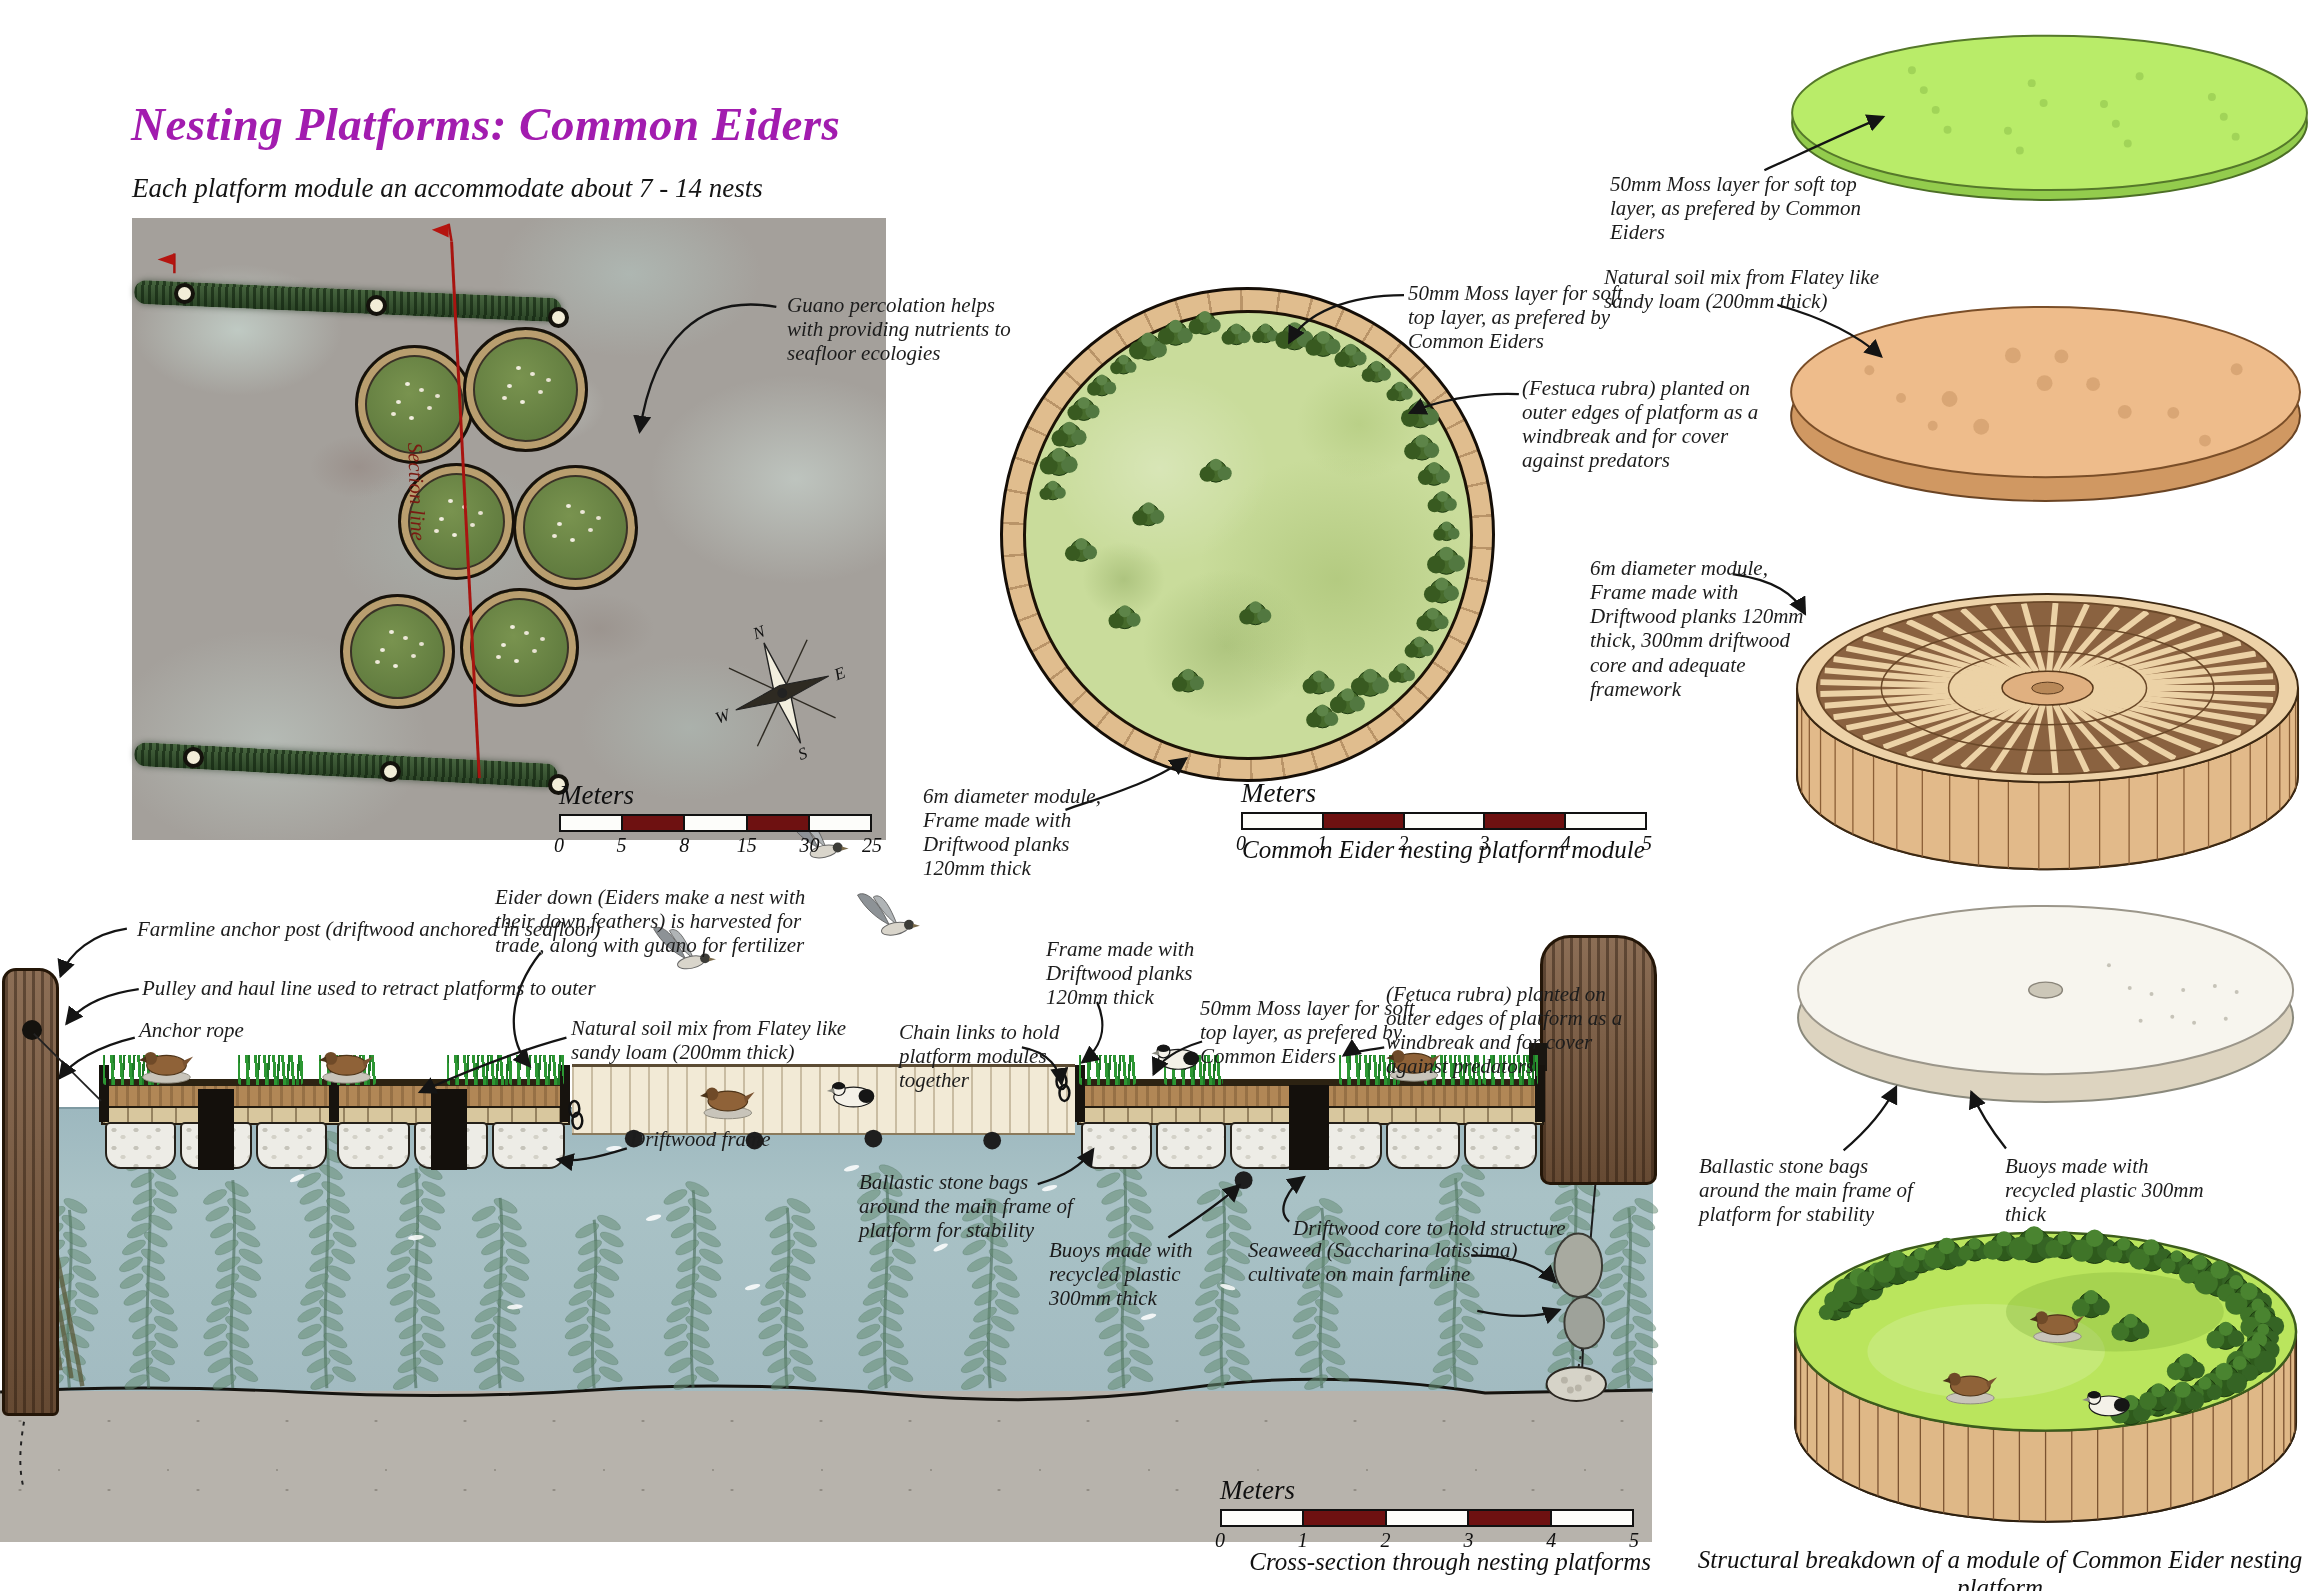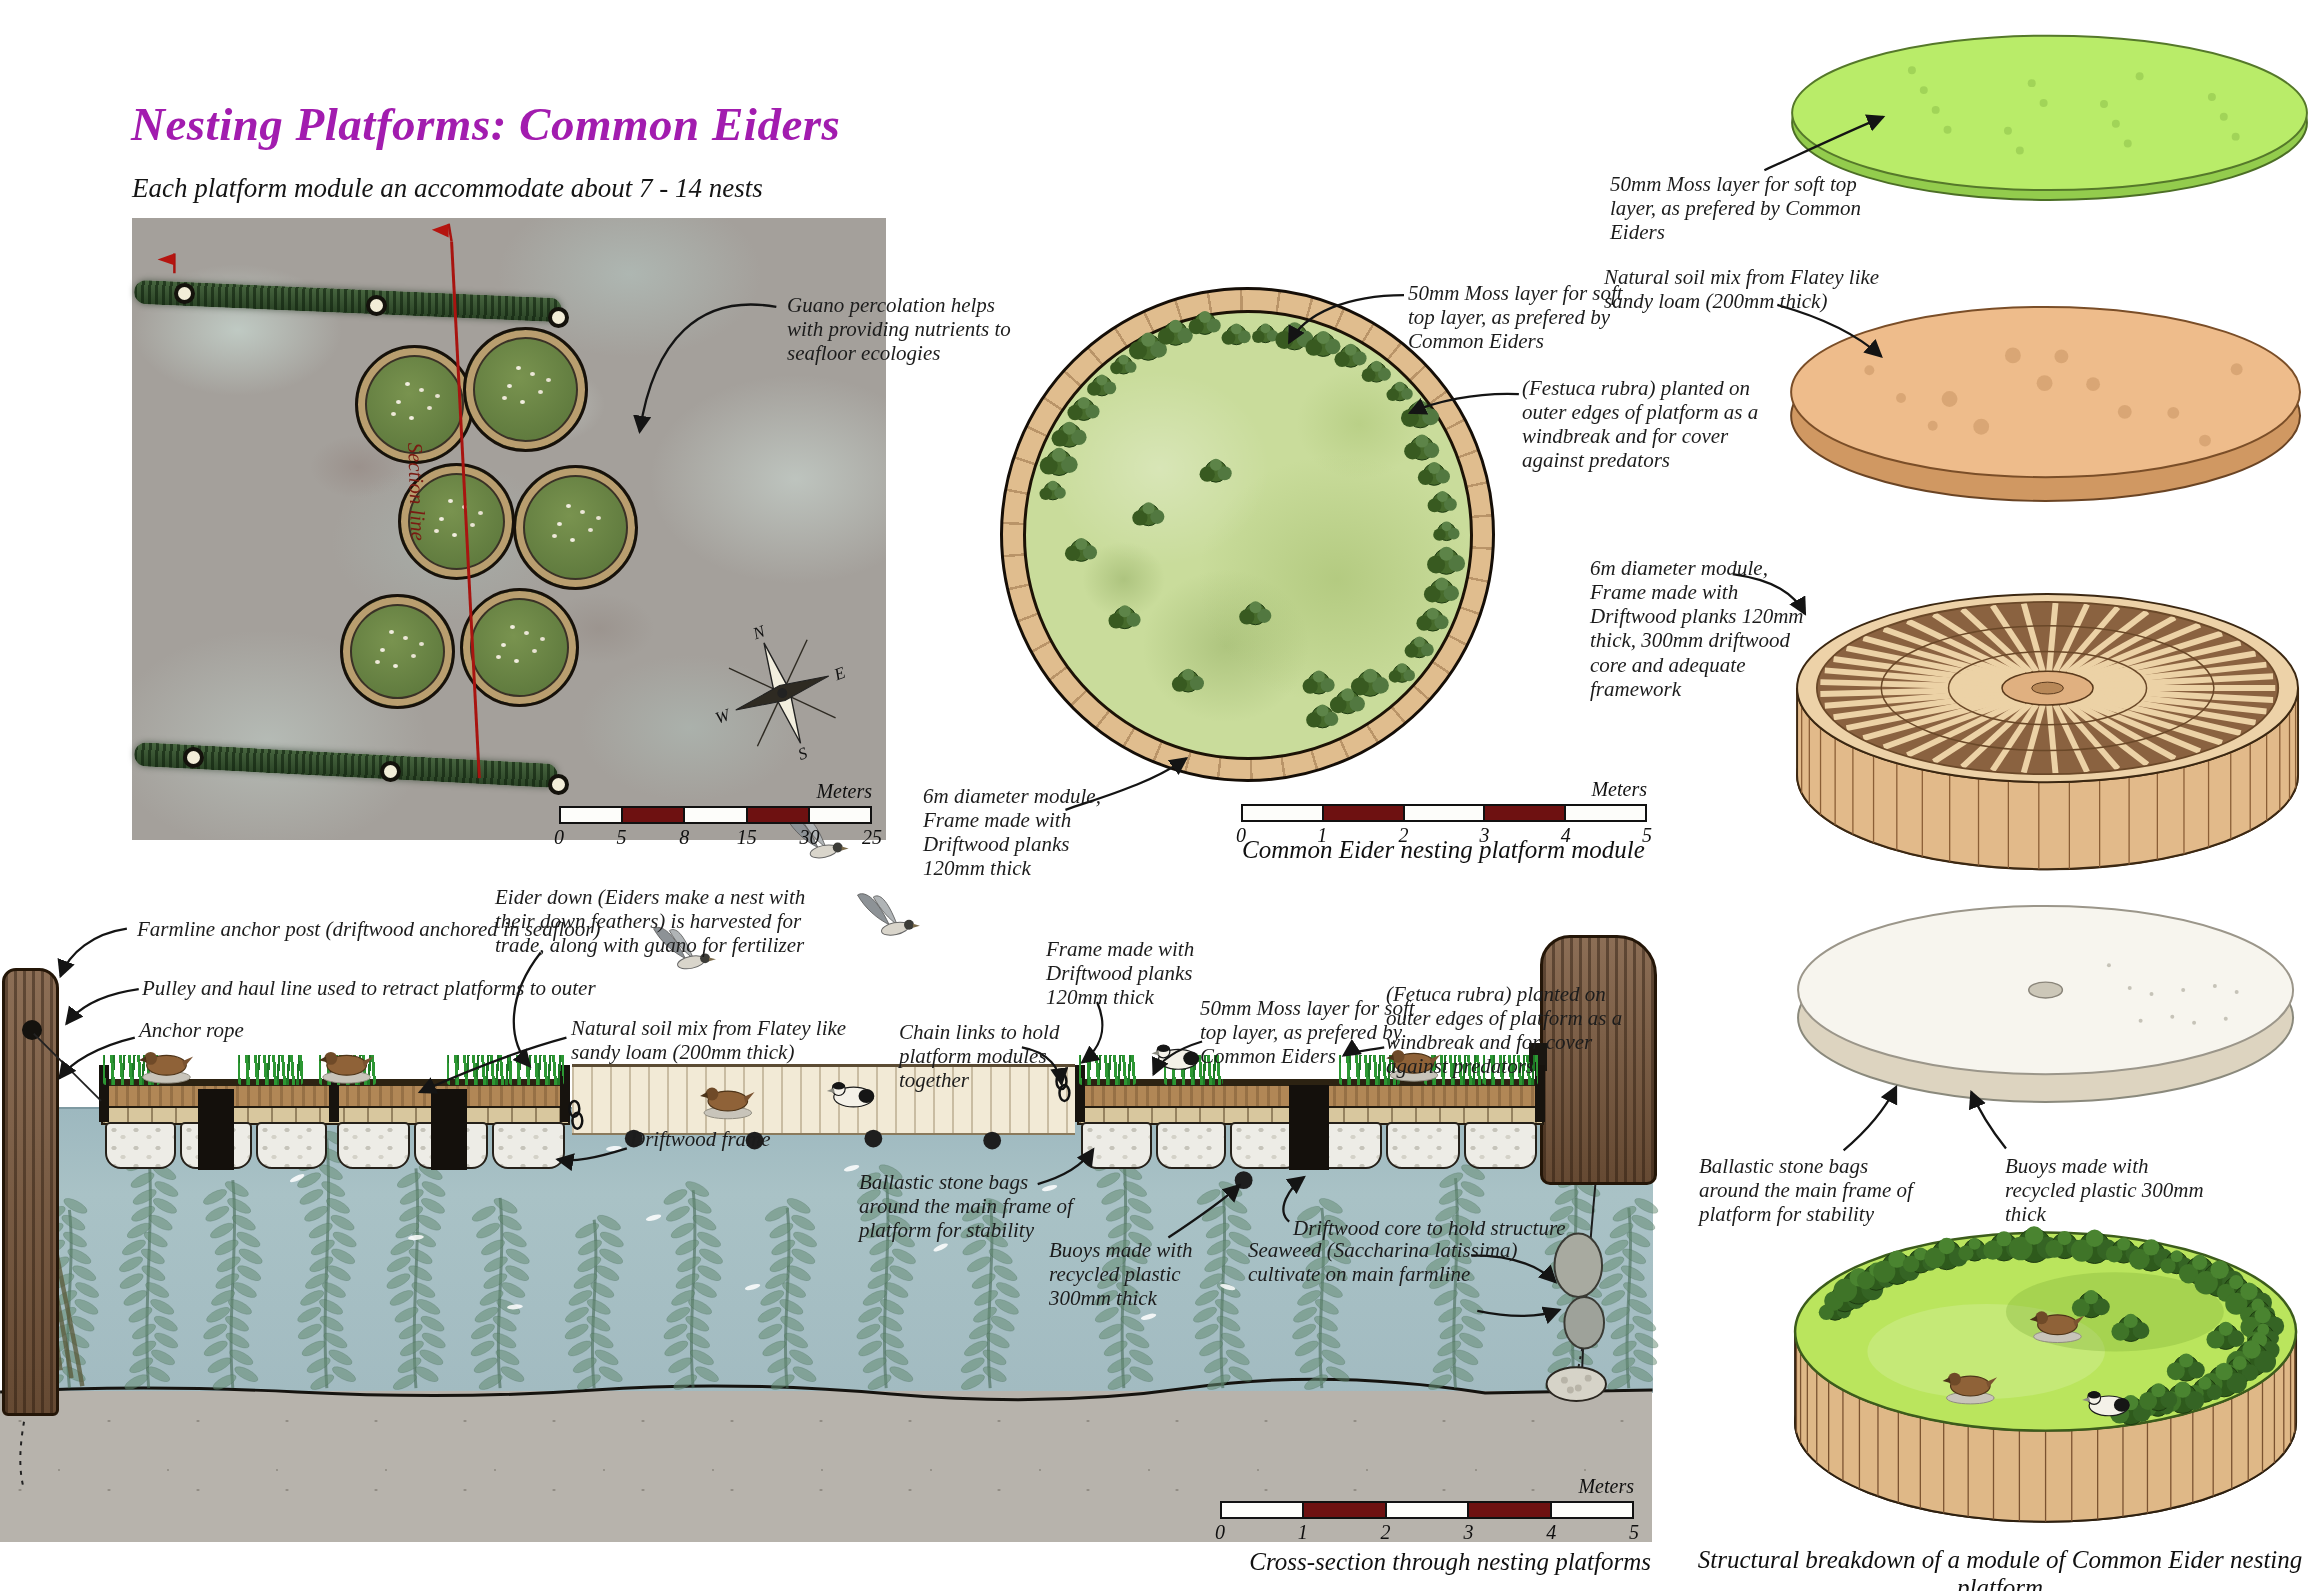--- a/index.html
+++ b/index.html
@@ -85,21 +85,21 @@
     background-image:radial-gradient(4px 3px at 7px 6px,#c6c4ba 60%,transparent 70%),
                      radial-gradient(4px 3px at 16px 13px,#d4d2c8 60%,transparent 70%);
     background-size:22px 18px,26px 20px;}
   .post{position:absolute;width:10px;background:#17130e;z-index:4;}
   .core{position:absolute;background:#14100c;z-index:4;}
 
   
   .ann{position:absolute;font-style:italic;font-size:21px;line-height:1.15;color:#1c1c1c;z-index:9;}
   .cap{position:absolute;font-style:italic;font-size:25px;color:#101010;z-index:9;}
   .scalebar{position:absolute;z-index:9;font-style:italic;color:#101010;}
-  .sb-label{text-align:right;font-size:20px;margin-bottom:3px;}
+  .sb-label{text-align:left;font-size:27px;margin-bottom:3px;}
   .sb-bar{position:relative;height:14px;border:2px solid #111;display:flex;background:#fff;}
   .seg{flex:1;border-right:2px solid #111;}
   .seg:last-child{border-right:none;}
   .seg.dark{background:#6e1111;}
   .seg.light{background:#fdfdfa;}
   .sb-ticks{position:relative;height:26px;font-size:20px;}
   .sb-ticks span{position:absolute;transform:translateX(-50%);top:2px;}
 
   svg.layer{position:absolute;left:0;top:0;pointer-events:none;}
   #decor-low{z-index:2;}

